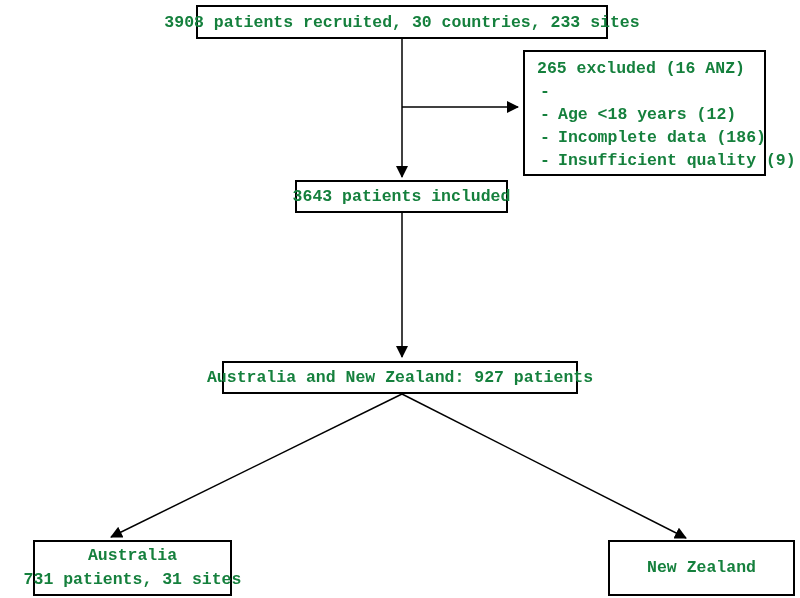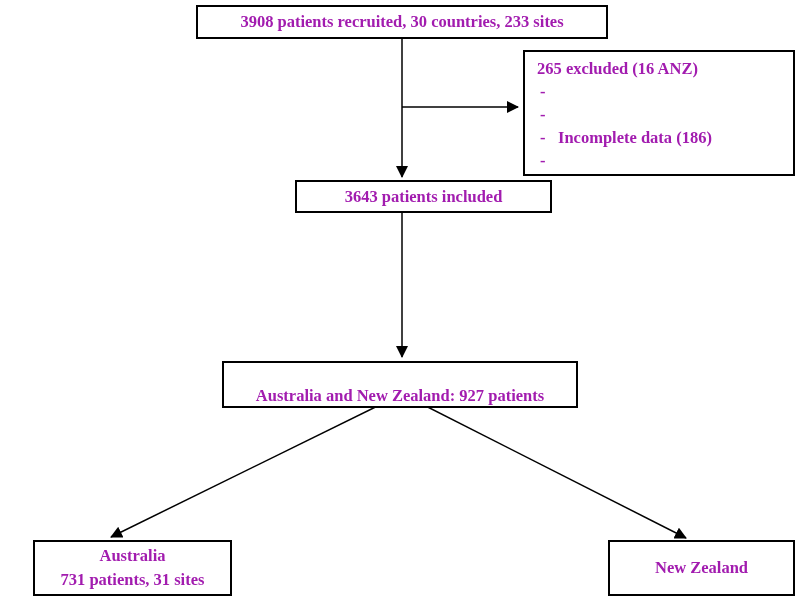--- a/index.html
+++ b/index.html
@@ -1,23 +1,23 @@
 <!DOCTYPE html>
 <html><head>
 <meta charset="utf-8">
 <style>
   html, body { margin: 0; padding: 0; background: #ffffff; }
   .canvas {
     position: relative;
     width: 800px;
     height: 598px;
     background: #ffffff;
-    font-family: Liberation Serif, serif;
+    font-family: Liberation Mono, monospace;
     font-weight: bold;
-    color: #a21caf;
+    color: #15803d;
     overflow: hidden;
   }
   .arrow-layer {
     position: absolute;
     left: 0; top: 0;
     width: 800px; height: 598px;
   }
   .box {
     position: absolute;
     box-sizing: border-box;
@@ -44,23 +44,23 @@
   .box.list {
     padding: 5px 6px 5px 12px;
     line-height: 23px;
     text-align: left;
     white-space: nowrap;
   }
   .ex-row { display: flex; }
   .ex-dash { flex: none; width: 18px; padding-left: 3px; }
 
   #recruited-box  { left: 196px; top: 5px;   width: 412px; height: 34px; }
-  #excluded-box   { left: 523px; top: 50px;  width: 272px; height: 126px; }
-  #included-box   { left: 295px; top: 180px; width: 257px; height: 33px; }
-  #anz-box        { left: 222px; top: 361px; width: 356px; height: 47px; align-items: flex-end; }
+  #excluded-box   { left: 523px; top: 50px;  width: 243px; height: 126px; }
+  #included-box   { left: 295px; top: 180px; width: 213px; height: 33px; }
+  #anz-box        { left: 222px; top: 361px; width: 356px; height: 33px; }
   #australia-box  { left: 1px;   top: 540px; width: 199px; height: 56px; margin-left: 32px; }
   #nz-box         { left: 608px; top: 540px; width: 187px; height: 56px; }
 </style>
 </head>
 <body>
 
 <div class="canvas">
 
   <svg class="arrow-layer" viewBox="0 0 800 598" xmlns="http://www.w3.org/2000/svg">
     <defs>
@@ -81,27 +81,29 @@
 
   <div class="box list" id="excluded-box">
     <div class="ex-row">
       <span>265 excluded (16 ANZ)</span>
     </div>
     <div class="ex-row">
       <span class="ex-dash">-</span>
     </div>
     <div class="ex-row">
       <span class="ex-dash">-</span>
+      <span>Age &lt;18 years (12)</span>
     </div>
     <div class="ex-row">
       <span class="ex-dash">-</span>
       <span>Incomplete data (186)</span>
     </div>
     <div class="ex-row">
       <span class="ex-dash">-</span>
+      <span>Insufficient quality (9)</span>
     </div>
   </div>
 
   <div class="box center" id="included-box">
     <span>3643 patients included</span>
   </div>
 
   <div class="box center" id="anz-box">
     <span>Australia and New Zealand: 927 patients</span>
   </div>

